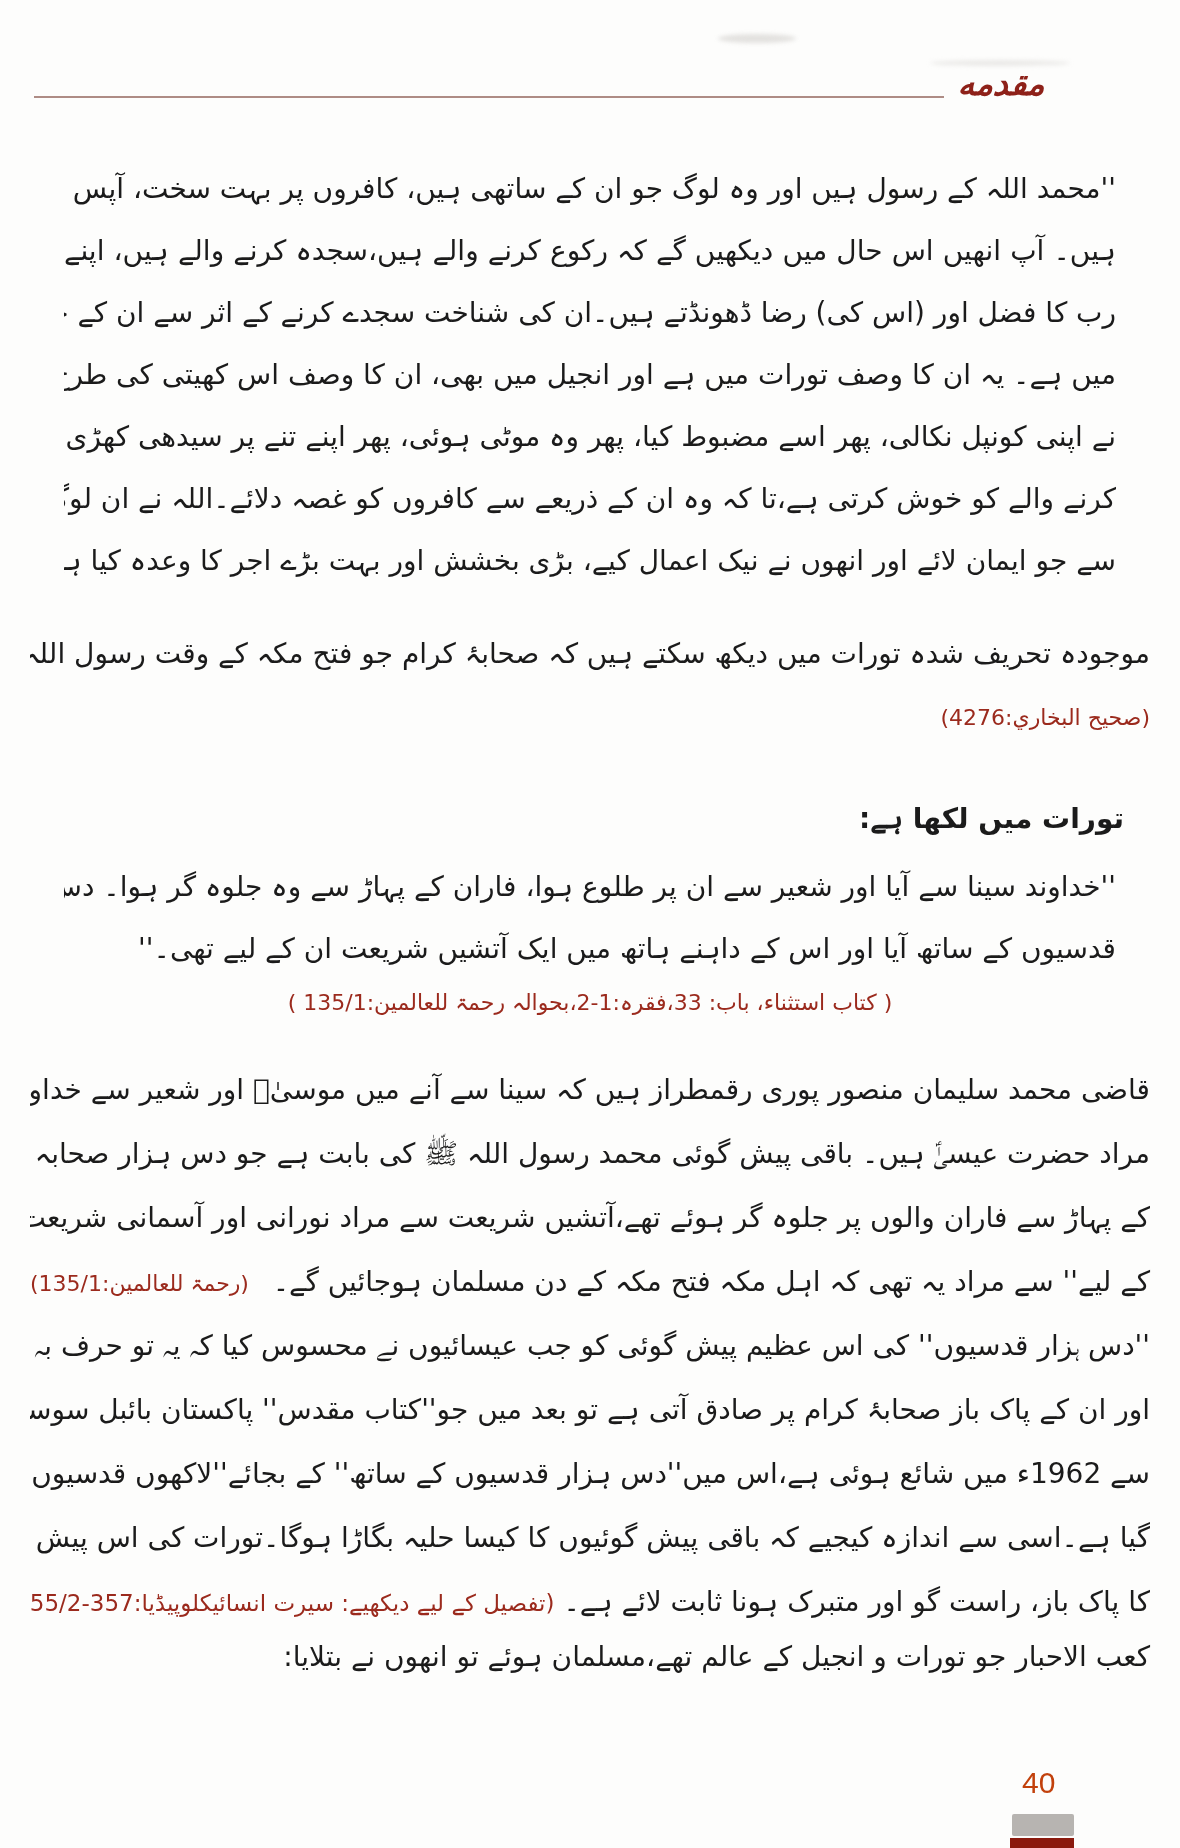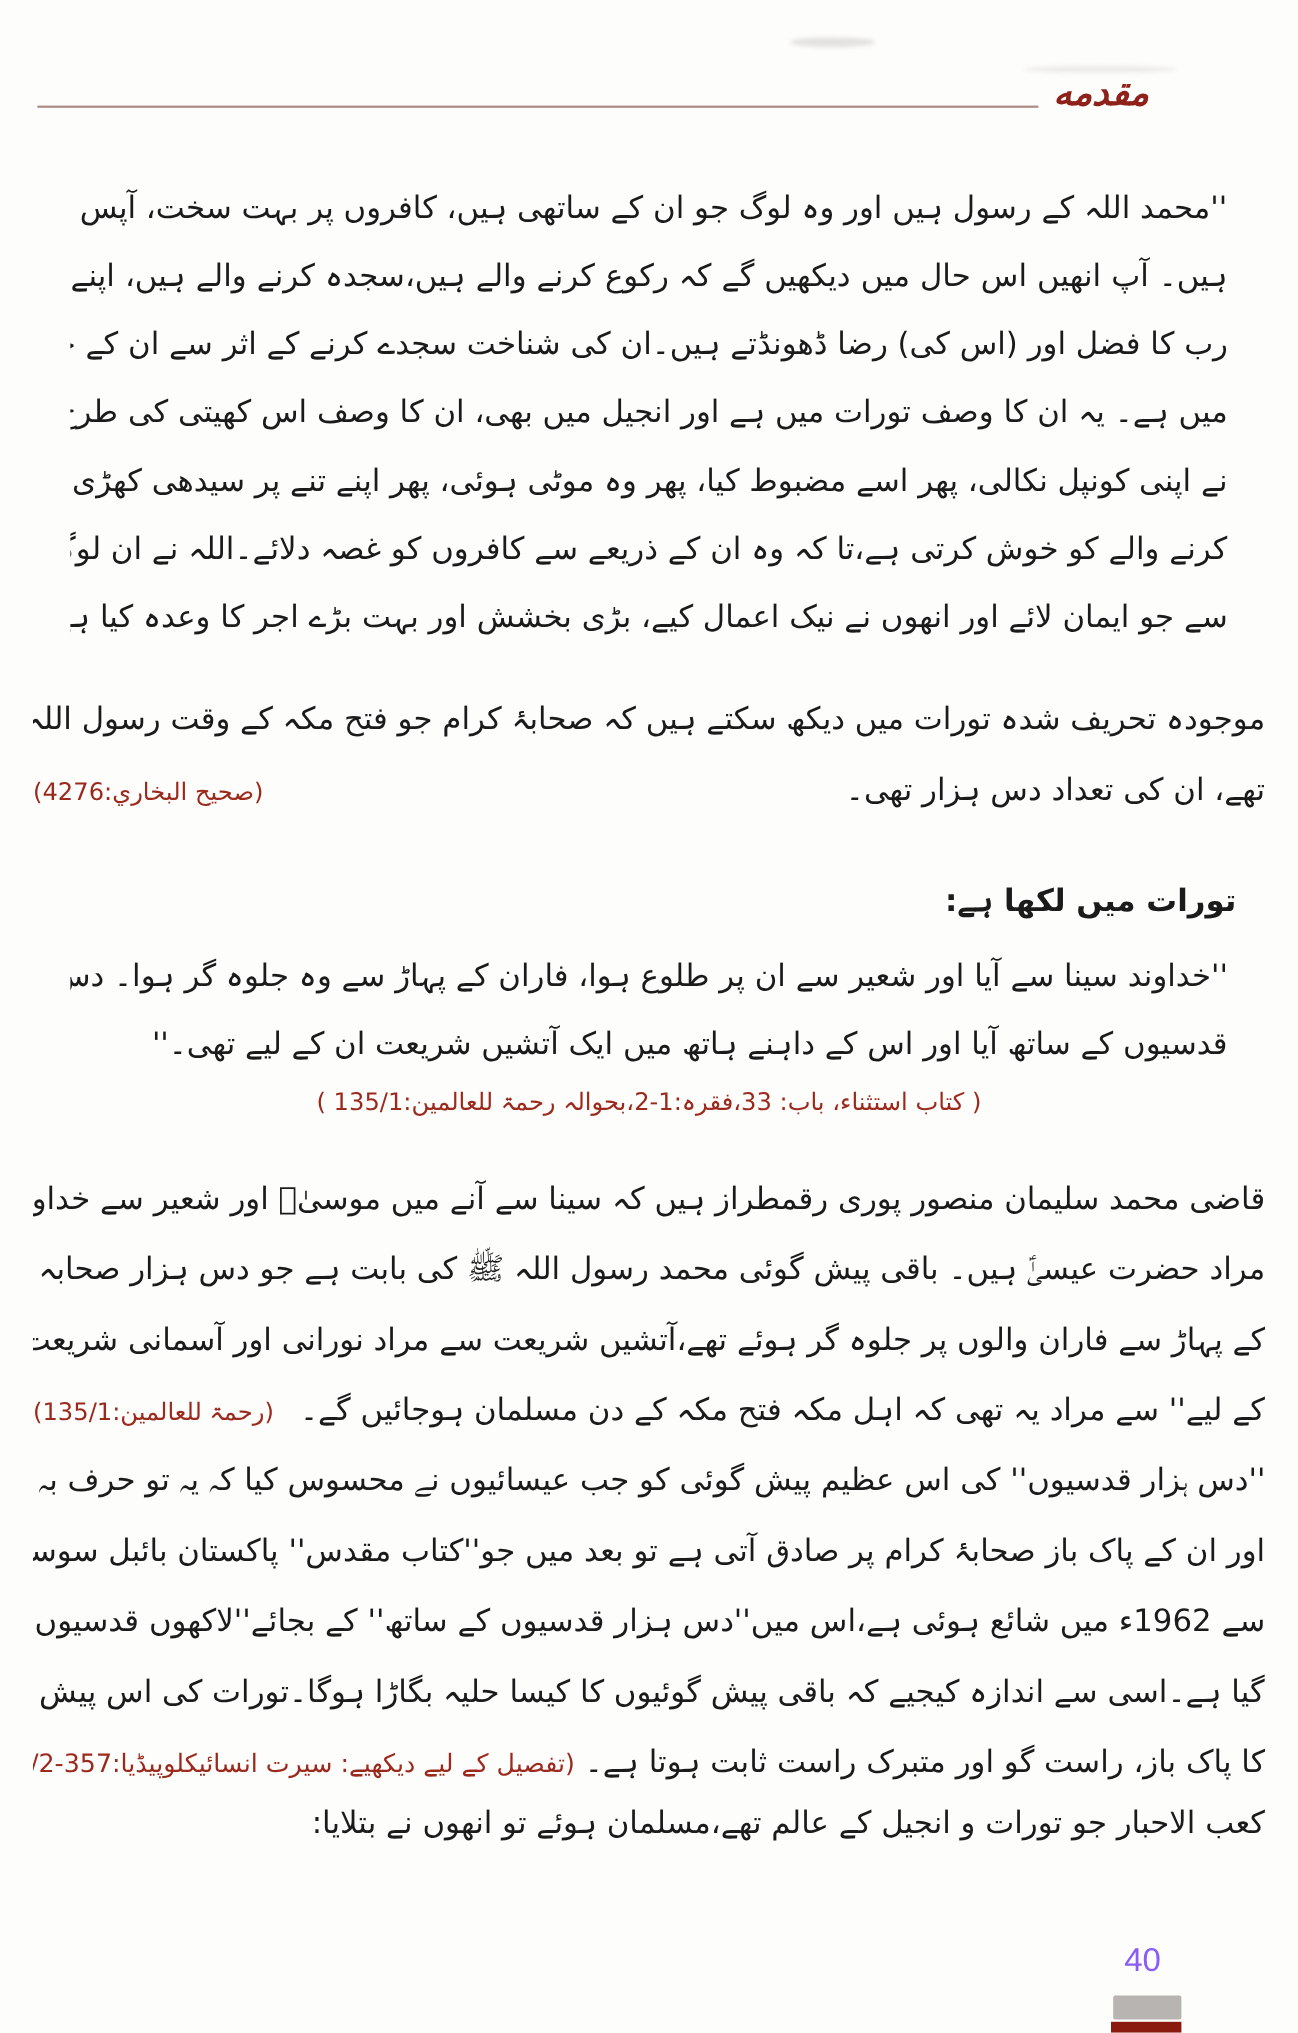--- a/index.html
+++ b/index.html
@@ -79,21 +79,21 @@
   }
   .mixed-line .ref{font-size:23px;}
   .kaab{
     margin-top:-8px;font-size:28px;line-height:62px;height:62px;
     text-align:left;text-align-last:right;white-space:nowrap;
   }
 
   
   .page-number{
     position:absolute;left:1022px;top:1766px;
-    direction:ltr;font-size:30px;color:#8b5cf6;
+    direction:ltr;font-size:30px;color:#c2410c;
     font-family:"Liberation Sans","DejaVu Sans",sans-serif;
   }
   .print-mark-gray{
     position:absolute;left:1012px;top:1814px;width:62px;height:22px;
     background:#b7b4b1;border-radius:2px;
   }
   .print-mark-red{
     position:absolute;left:1010px;top:1838px;width:64px;height:12px;
     background:#8a1a0e;
   }
@@ -119,21 +119,20 @@
       <div class="line">رب کا فضل اور (اس کی) رضا ڈھونڈتے ہیں۔ان کی شناخت سجدے کرنے کے اثر سے ان کے چہروں</div>
       <div class="line">میں ہے۔ یہ ان کا وصف تورات میں ہے اور انجیل میں بھی، ان کا وصف اس کھیتی کی طرح ہے جس</div>
       <div class="line">نے اپنی کونپل نکالی، پھر اسے مضبوط کیا، پھر وہ موٹی ہوئی، پھر اپنے تنے پر سیدھی کھڑی ہوگئی، کاشت</div>
       <div class="line">کرنے والے کو خوش کرتی ہے،تا کہ وہ ان کے ذریعے سے کافروں کو غصہ دلائے۔اللہ نے ان لوگوں</div>
       <div class="line end">سے جو ایمان لائے اور انھوں نے نیک اعمال کیے، بڑی بخشش اور بہت بڑے اجر کا وعدہ کیا ہے۔''</div>
     </div>
 
     <div class="para-gap1 lh64">
       <div class="line">موجودہ تحریف شدہ تورات میں دیکھ سکتے ہیں کہ صحابۂ کرام جو فتح مکہ کے وقت رسول اللہ ﷺ کے ہم رکاب</div>
       <div class="flex-line">
-        <span class="main-text">تھے، ان کی تعداد دس ہزار تھی۔</span>
         <span class="ref">(صحيح البخاري:4276)</span>
       </div>
     </div>
 
     <div class="intro-line">تورات میں لکھا ہے:</div>
 
     <div class="quote-block tq">
       <div class="line">''خداوند سینا سے آیا اور شعیر سے ان پر طلوع ہوا، فاران کے پہاڑ سے وہ جلوہ گر ہوا۔ دس ہزار</div>
       <div class="line end">قدسیوں کے ساتھ آیا اور اس کے داہنے ہاتھ میں ایک آتشیں شریعت ان کے لیے تھی۔''</div>
     </div>
@@ -149,21 +148,21 @@
         <span class="ref">(رحمۃ للعالمین:135/1)</span>
       </div>
     </div>
 
     <div class="p5 lh64">
       <div class="line">''دس ہزار قدسیوں'' کی اس عظیم پیش گوئی کو جب عیسائیوں نے محسوس کیا کہ یہ تو حرف بہ حرف رسول اللہ ﷺ</div>
       <div class="line">اور ان کے پاک باز صحابۂ کرام پر صادق آتی ہے تو بعد میں جو''کتاب مقدس'' پاکستان بائبل سوسائٹی انارکلی لاہور</div>
       <div class="line">سے 1962ء میں شائع ہوئی ہے،اس میں''دس ہزار قدسیوں کے ساتھ'' کے بجائے''لاکھوں قدسیوں میں'' کر دیا</div>
       <div class="line">گیا ہے۔اسی سے اندازہ کیجیے کہ باقی پیش گوئیوں کا کیسا حلیہ بگاڑا ہوگا۔تورات کی اس پیش گوئی سے صحابۂ کرام</div>
       <div class="mixed-line">
-        <span>کا پاک باز، راست گو اور متبرک راست ثابت ہوتا ہے۔ </span>
+        <span>کا پاک باز، راست گو اور متبرک ہونا ثابت لائے ہے۔ </span>
         <span class="ref">(تفصیل کے لیے دیکھیے: سیرت انسائیکلوپیڈیا:357-355/2 )</span>
       </div>
     </div>
 
     <div class="kaab">کعب الاحبار جو تورات و انجیل کے عالم تھے،مسلمان ہوئے تو انھوں نے بتلایا:</div>
 
   </div>
 
   <div class="page-number">40</div>
   <div class="print-mark-gray"></div>

